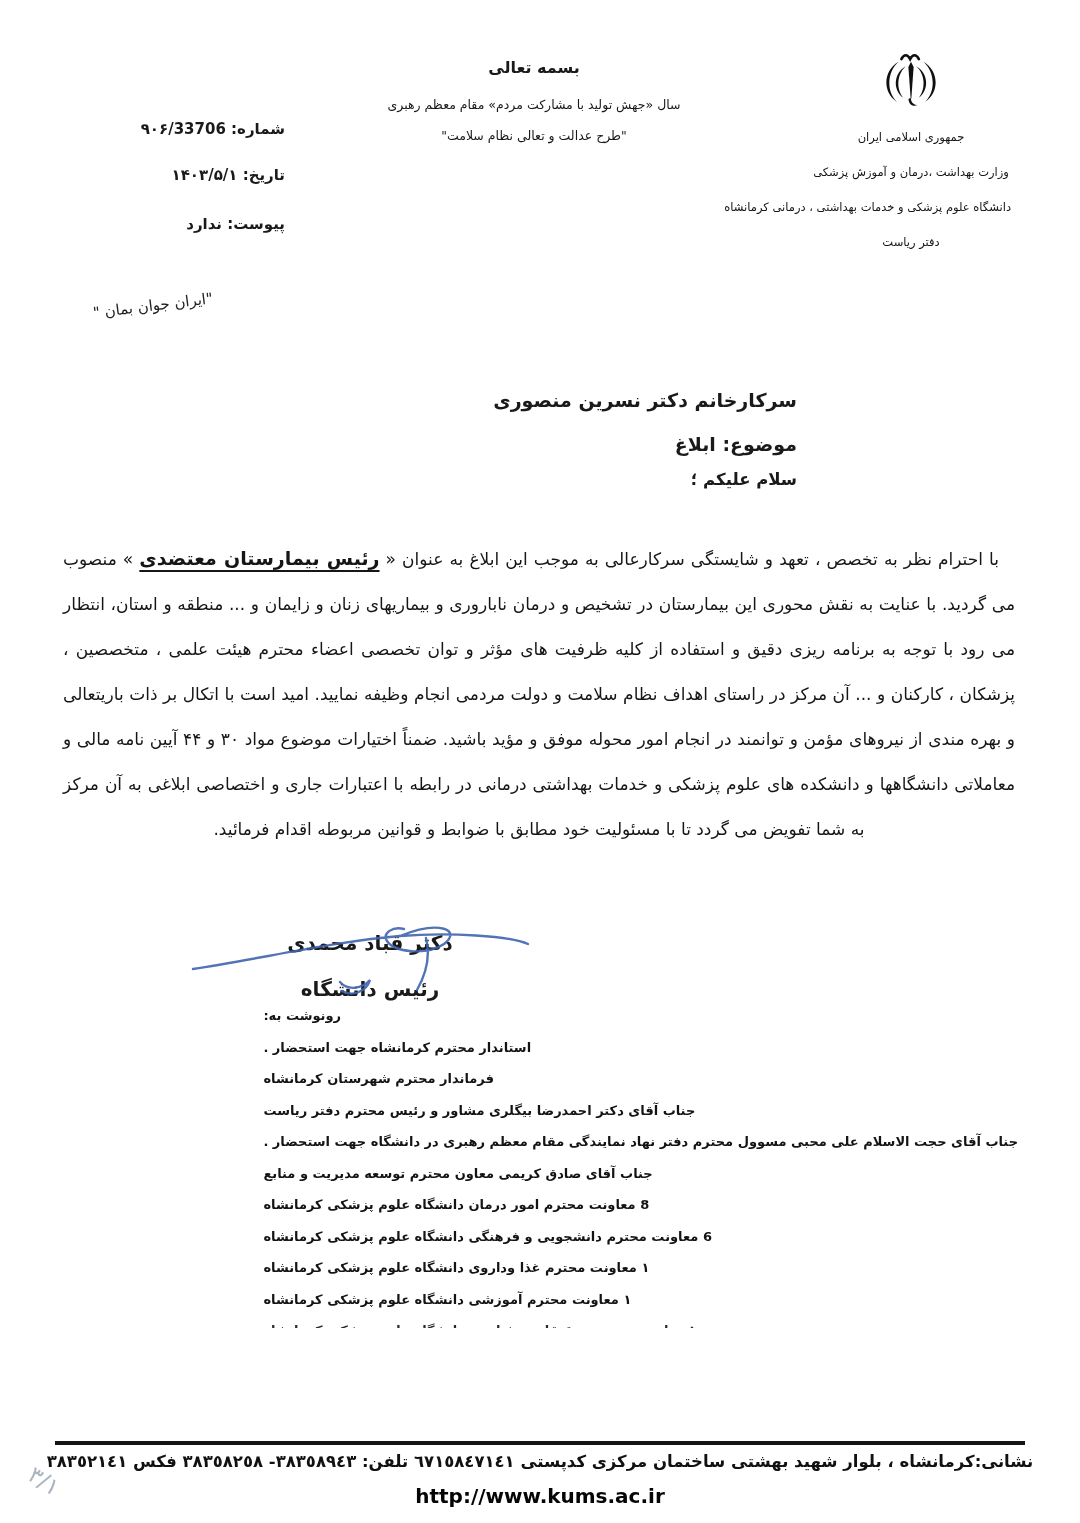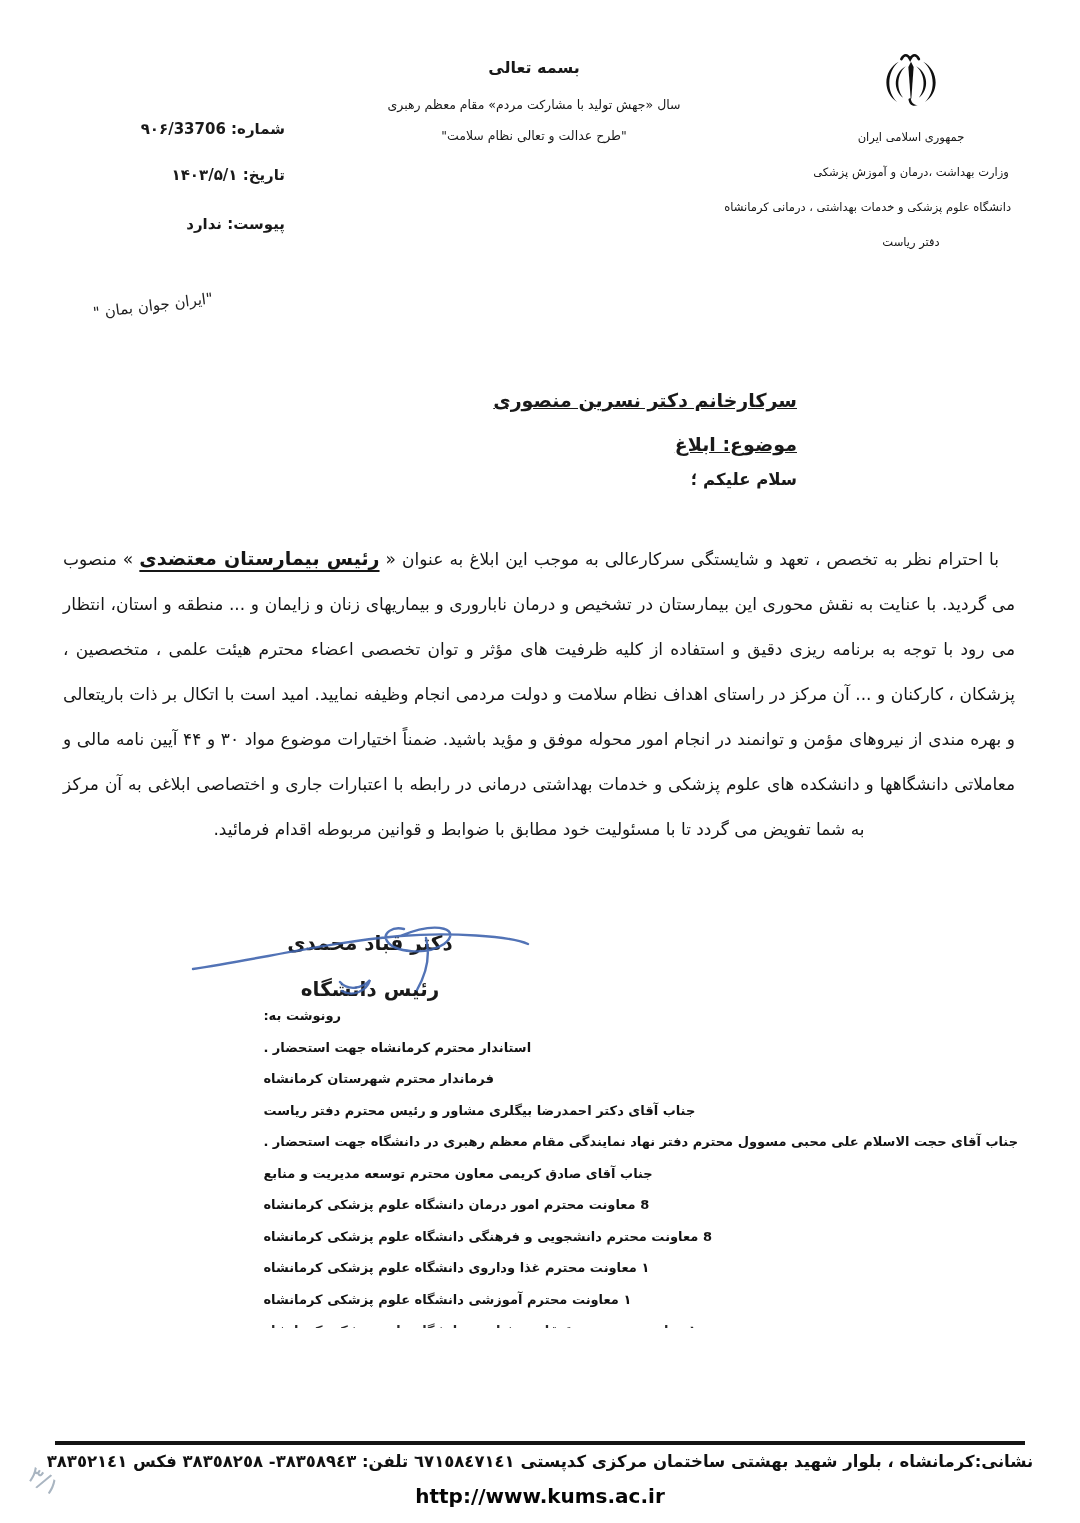--- a/index.html
+++ b/index.html
@@ -18,21 +18,21 @@
   .year-slogan { font-size:12.5px; margin-top:20px; white-space:nowrap; }
   .plan-slogan { font-size:12.5px; margin-top:16px; white-space:nowrap; }
   .meta-block { position:absolute; top:106px; left:85px; width:200px; direction:rtl; }
   .meta-row { font-size:15px; font-weight:bold; line-height:46px; white-space:nowrap; text-align:right; }
   .meta-row.attachment { margin-top:3px; }
   
   .watermark { position:absolute; top:304px; left:92px; font-size:15px; color:#222;
                transform:rotate(-7deg); transform-origin:left top; white-space:nowrap; }
   
   .recipient { position:absolute; top:378px; right:283px; text-align:right; }
-  .recipient-line { font-size:19px; font-weight:bold; line-height:44px; white-space:nowrap;text-decoration:underline; }
+  .recipient-line { font-size:19px; font-weight:bold; line-height:44px; white-space:nowrap; }
   .greeting { font-size:16.5px; font-weight:bold; margin-top:4px; }
   
   .body-par {
     position:absolute; top:536px; left:63px; width:952px;
     font-size:17px; line-height:45px; text-align:justify; text-align-last:center;
     text-indent:16px; color:#161616;
   }
   .appointment-title {
     font-weight:bold; font-size:19px; text-decoration:underline;
     text-decoration-thickness:2px; text-underline-offset:5px;
@@ -122,21 +122,21 @@
   </svg>
 
   <div class="cc-block">
     <div class="cc-line">رونوشت به:</div>
     <div class="cc-line">استاندار محترم کرمانشاه جهت استحضار .</div>
     <div class="cc-line">فرماندار محترم شهرستان کرمانشاه</div>
     <div class="cc-line">جناب آقای دکتر احمدرضا بیگلری مشاور و رئیس محترم دفتر ریاست</div>
     <div class="cc-line">جناب آقای حجت الاسلام علی محبی مسوول محترم دفتر نهاد نمایندگی مقام معظم رهبری در دانشگاه جهت استحضار .</div>
     <div class="cc-line">جناب آقای صادق کریمی معاون محترم توسعه مدیریت و منابع</div>
     <div class="cc-line">8 معاونت محترم امور درمان دانشگاه علوم پزشکی کرمانشاه</div>
-    <div class="cc-line">8 معاونت محترم دانشجویی و فرهنگی دانشگاه علوم پزشکی کرمانشاه</div>
+    <div class="cc-line">6 معاونت محترم دانشجویی و فرهنگی دانشگاه علوم پزشکی کرمانشاه</div>
     <div class="cc-line">۱ معاونت محترم غذا وداروی دانشگاه علوم پزشکی کرمانشاه</div>
     <div class="cc-line">۱ معاونت محترم آموزشی دانشگاه علوم پزشکی کرمانشاه</div>
     <div class="cc-line cc-cut">۱ معاونت محترم تحقیقات و فناوری دانشگاه علوم پزشکی کرمانشاه</div>
   </div>
 
   <div class="footer-rule"></div>
   <div class="footer-address">نشانی:کرمانشاه ، بلوار شهید بهشتی ساختمان مرکزی کدپستی ٦٧١٥٨٤٧١٤١ تلفن: ٣٨٣٥٨٩٤٣- ٣٨٣٥٨٢٥٨ فکس  ٣٨٣٥٢١٤١</div>
   <div class="footer-url">http://www.kums.ac.ir</div>
   <div class="page-mark">۳/۱</div>
 

